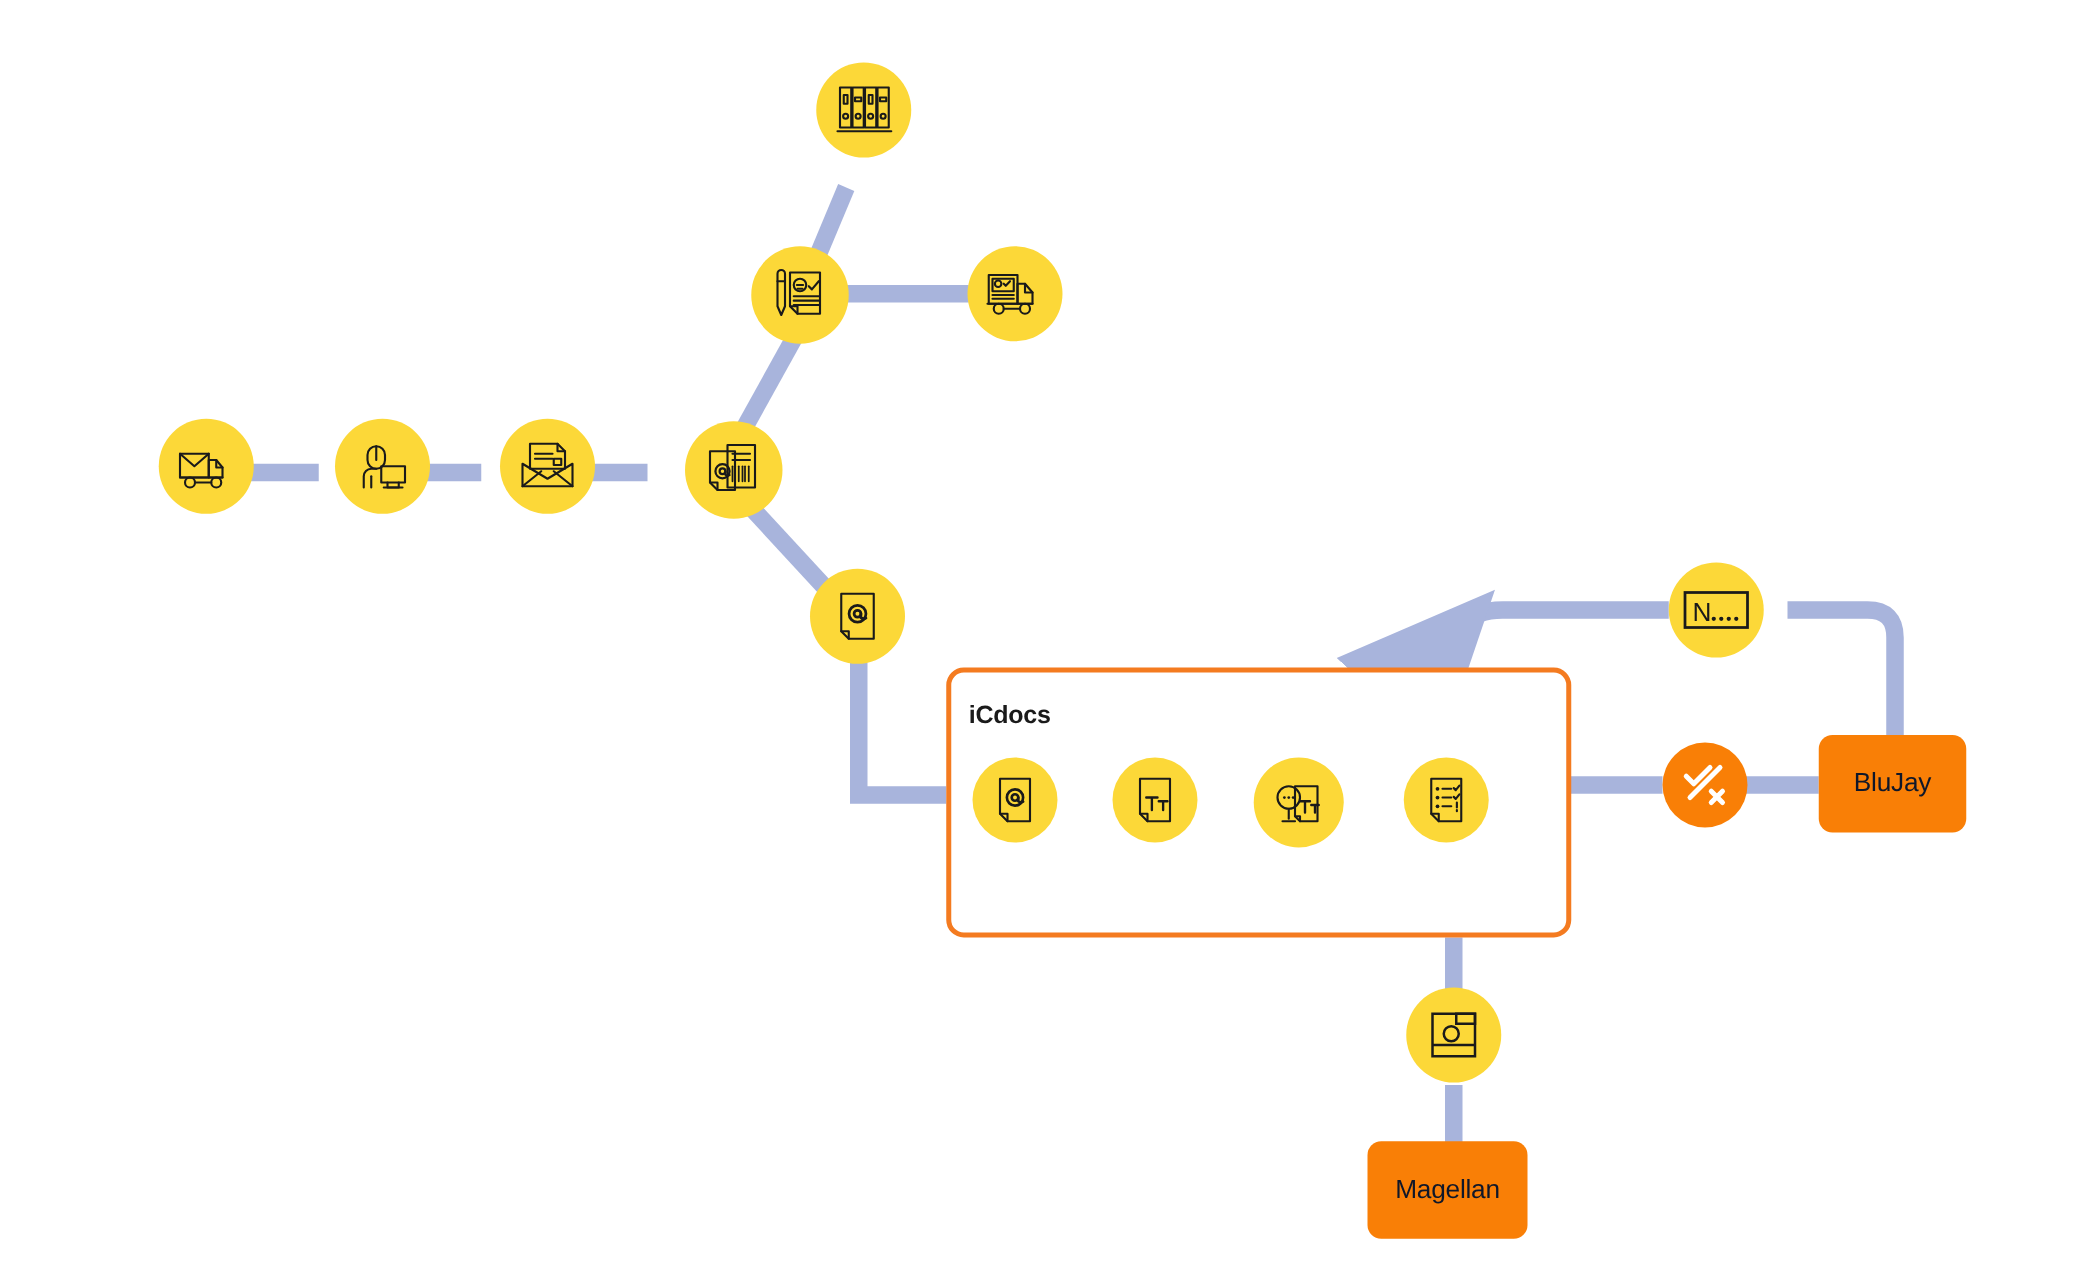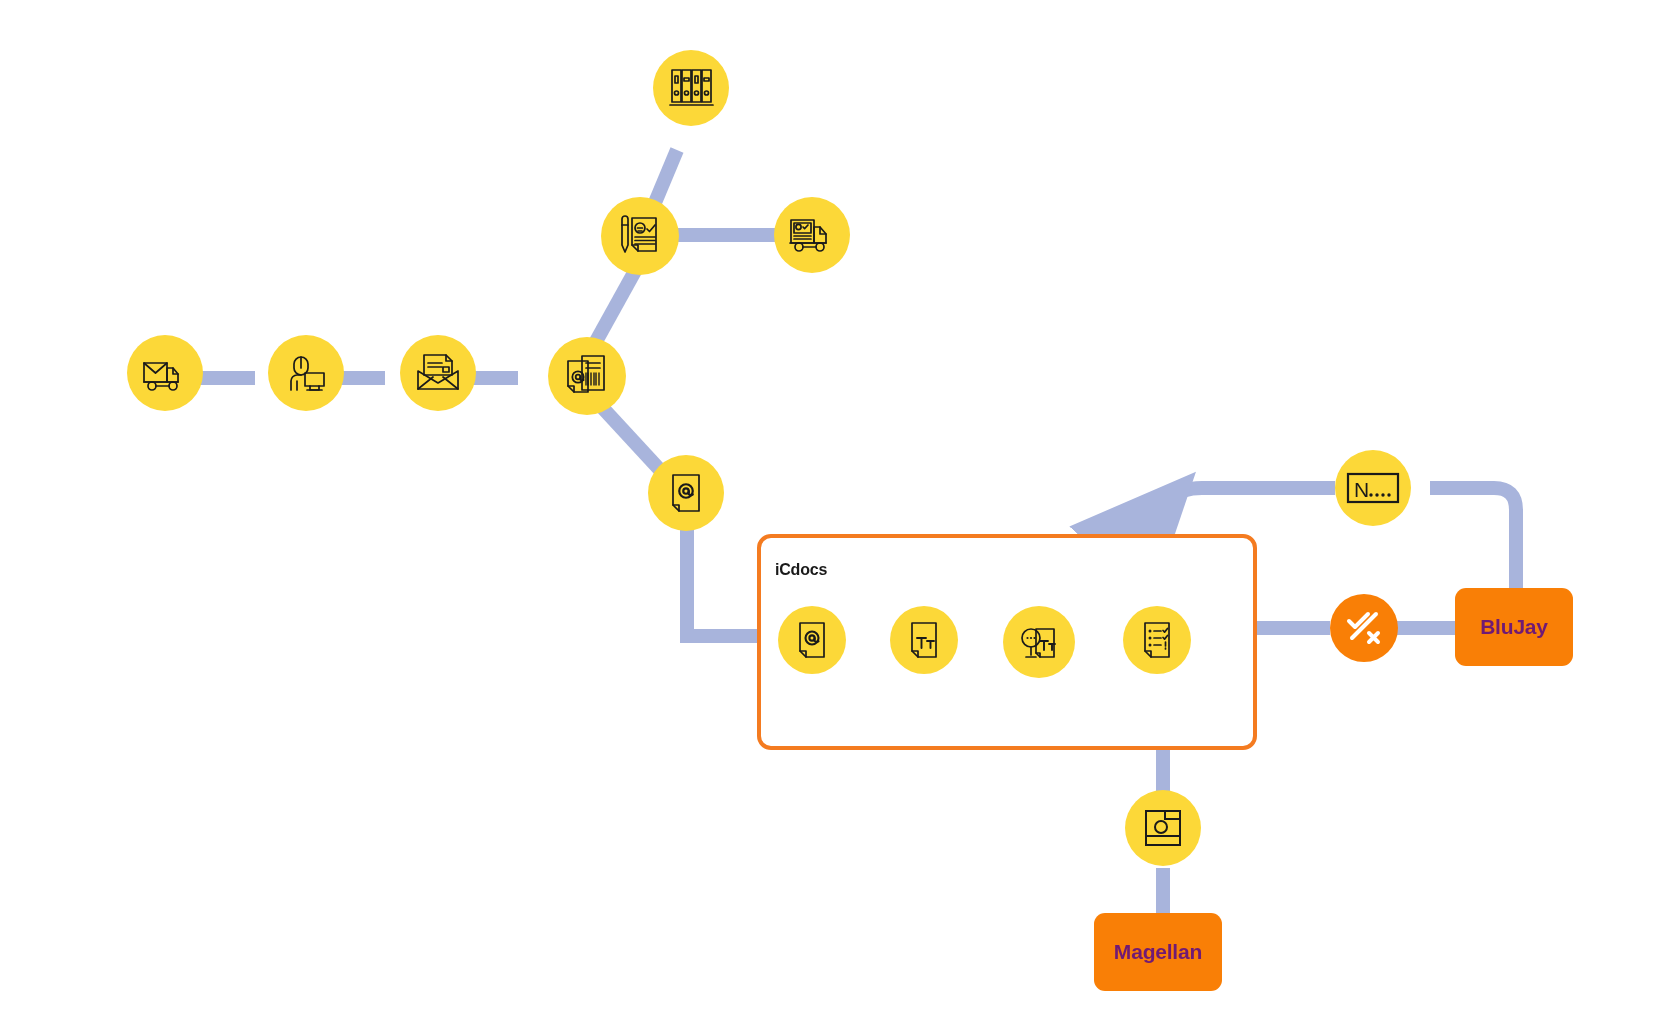--- a/index.html
+++ b/index.html
@@ -37,38 +37,38 @@
   .node svg { display: block; }
   .group-box {
     position: absolute;
     border: 4px solid #F47B20;
     border-radius: 14px;
     background: #ffffff;
     box-sizing: border-box;
   }
   .group-title {
     position: absolute;
-    font-size: 16px;
+    font-size: 20px;
     font-weight: bold;
     color: #1a1a1a;
     letter-spacing: -0.2px;
   }
   .sys-box {
     position: absolute;
     background: #F97F06;
     border-radius: 11px;
     display: flex;
     align-items: center;
     justify-content: center;
     box-sizing: border-box;
   }
   .sys-label {
     font-size: 21px;
-    font-weight: bold;
-    color: #701a75;
+    font-weight: normal;
+    color: #0f172a;
     letter-spacing: -0.2px;
   }
   .decision {
     position: absolute;
     border-radius: 50%;
     background: #F97F06;
     display: flex;
     align-items: center;
     justify-content: center;
   }

